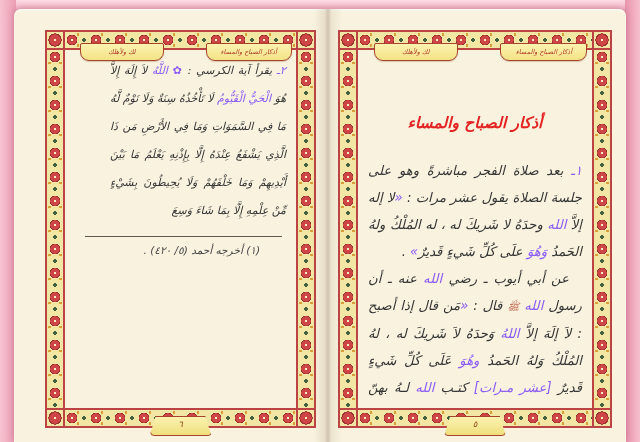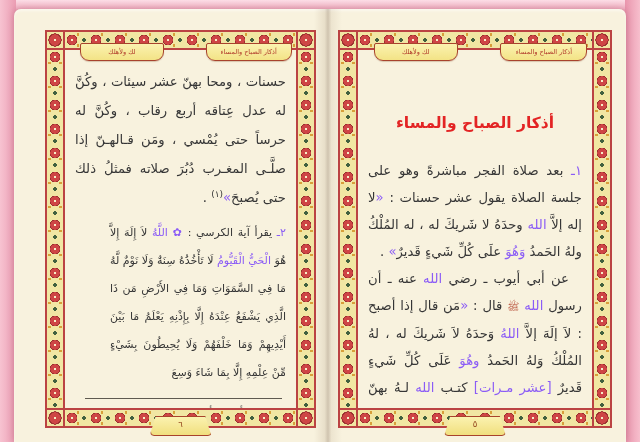--- a/index.html
+++ b/index.html
@@ -18,21 +18,21 @@
   
   .book{position:absolute;left:14px;top:9px;width:612px;height:433px;
     background:#f8f2de;border-radius:7px 7px 0 0;
     box-shadow:0 0 7px rgba(150,60,85,.4), inset 0 2px 3px rgba(255,255,255,.5);}
   .gutter{position:absolute;left:300px;top:0;width:28px;height:100%;
     background:linear-gradient(90deg,rgba(0,0,0,0),rgba(135,105,75,.14) 38%,rgba(90,62,40,.26) 50%,rgba(135,105,75,.10) 62%,rgba(0,0,0,0));}
   .page{position:absolute;top:0;height:100%;}
   .page-l{left:0;width:305px;}
   .page-r{left:310px;width:302px;}
   
-  .frame{position:absolute;top:21px;height:398px;}
+  .frame{position:absolute;top:21px;height:398px;font-style:italic;}
   .frame-l{left:31px;width:271px;}
   .frame-r{left:14px;width:274px;}
   .o{position:absolute;background-color:#f1e6a3;box-sizing:border-box;}
   .o-h{height:20px;left:20px;right:20px;
     border-top:2px solid #bb4343;border-bottom:2px solid #bb4343;
     background-image:
       radial-gradient(circle at 7px 8px,  #f7ecc8 0 1.1px, #ce4545 1.1px 4.6px, #9c3030 4.6px 5.4px, rgba(0,0,0,0) 5.5px),
       radial-gradient(circle at 19px 8px, #41603f 0 2px, rgba(0,0,0,0) 2.1px),
       radial-gradient(circle at 13px 2.5px, #d79f3a 0 1.2px, rgba(0,0,0,0) 1.3px),
       radial-gradient(circle at 13px 13.5px,#d79f3a 0 1.2px, rgba(0,0,0,0) 1.3px);
@@ -108,21 +108,20 @@
         <span>لك ولأهلك</span>
       </div>
       <div class="tab tab-chapter">
         <span>أذكار الصباح والمساء</span>
       </div>
       <div class="tab-num">
         <span>٦</span>
       </div>
 
       <div class="inner">
-        <p class="txt l-p1"><span>حسنات ، ومحا بهنّ عشر سيئات ، وكُنَّ له عدل عِتاقه أربع رقاب ، وكُنَّ له حرساً حتى يُمْسي ، ومَن قـالهـنّ إذا صلَّـى المغـرب دُبُرَ صلاته فمثلُ ذلك حتى يُصبحَ</span><span class="red">»</span><span class="sup">(١)</span><span> .</span></p>
         <p class="txt l-p2"><span class="red">٢ـ </span><span>يقرأ آية الكرسي : </span><span class="red">✿ </span><span class="red">اللَّهُ</span><span> لاَ إِلَهَ إِلاَّ هُوَ </span><span class="red">الْحَيُّ الْقَيُّومُ</span><span> لَا تَأْخُذُهُ سِنَةٌ وَلَا نَوْمٌ لَّهُ مَا فِي السَّمَوَاتِ وَمَا فِي الأَرْضِ مَن ذَا الَّذِي يَشْفَعُ عِنْدَهُ إِلَّا بِإِذْنِهِ يَعْلَمُ مَا بَيْنَ أَيْدِيهِمْ وَمَا خَلْفَهُمْ وَلَا يُحِيطُونَ بِشَيْءٍ مِّنْ عِلْمِهِ إِلَّا بِمَا شَاءَ وَسِعَ</span></p>
         <div class="fn-rule"></div>
         <p class="fn">(١) أخرجه أحمد (٥/ ٤٢٠) .</p>
       </div>
     </div>
   </section>
 
   <section class="page page-r">
     <div class="frame frame-r">
       <div class="o o-h o-top"></div>
@@ -139,18 +138,18 @@
       </div>
       <div class="tab tab-chapter">
         <span>أذكار الصباح والمساء</span>
       </div>
       <div class="tab-num">
         <span>٥</span>
       </div>
 
       <div class="inner">
         <h1 class="title">أذكار الصباح والمساء</h1>
-        <p class="txt r-p1"><span class="red">١ـ </span><span>بعد صلاة الفجر مباشرةً وهو على جلسة الصلاة يقول عشر حسنات : </span><span class="red">«</span><span>لا إله إلاَّ </span><span class="red">الله</span><span> وحدَهُ لا شَريكَ له ، له المُلْكُ ولهُ الحَمدُ </span><span class="red">وَهُوَ</span><span> علَى كُلِّ شَيءٍ قَديرٌ</span><span class="red">»</span><span> .</span></p>
+        <p class="txt r-p1"><span class="red">١ـ </span><span>بعد صلاة الفجر مباشرةً وهو على جلسة الصلاة يقول عشر مرات : </span><span class="red">«</span><span>لا إله إلاَّ </span><span class="red">الله</span><span> وحدَهُ لا شَريكَ له ، له المُلْكُ ولهُ الحَمدُ </span><span class="red">وَهُوَ</span><span> علَى كُلِّ شَيءٍ قَديرٌ</span><span class="red">»</span><span> .</span></p>
         <p class="txt r-p2"><span>عن أبي أيوب ـ رضي </span><span class="red">الله</span><span> عنه ـ أن رسول </span><span class="red">الله</span><span> </span><span class="saw">ﷺ</span><span> قال : </span><span class="red">«</span><span>مَن قال إذا أصبح : لاَ إلَهَ إلاَّ </span><span class="red">اللهُ</span><span> وَحدَهُ لاَ شَريكَ له ، لهُ المُلْكُ وَلهُ الحَمدُ </span><span class="red">وهُوَ</span><span> عَلَى كُلِّ شَيءٍ قَديرٌ </span><span class="red">[عشر مـرات]</span><span> كتـب </span><span class="red">الله</span><span> لـهُ بهنّ عشر</span></p>
       </div>
     </div>
   </section>
 </div>
 
 </body></html>

